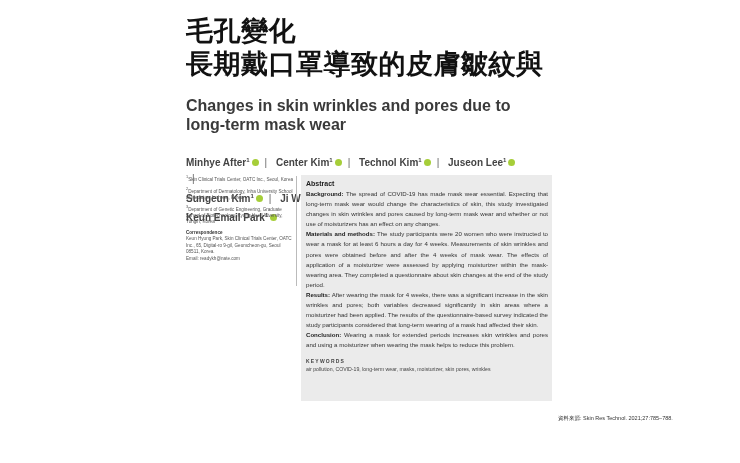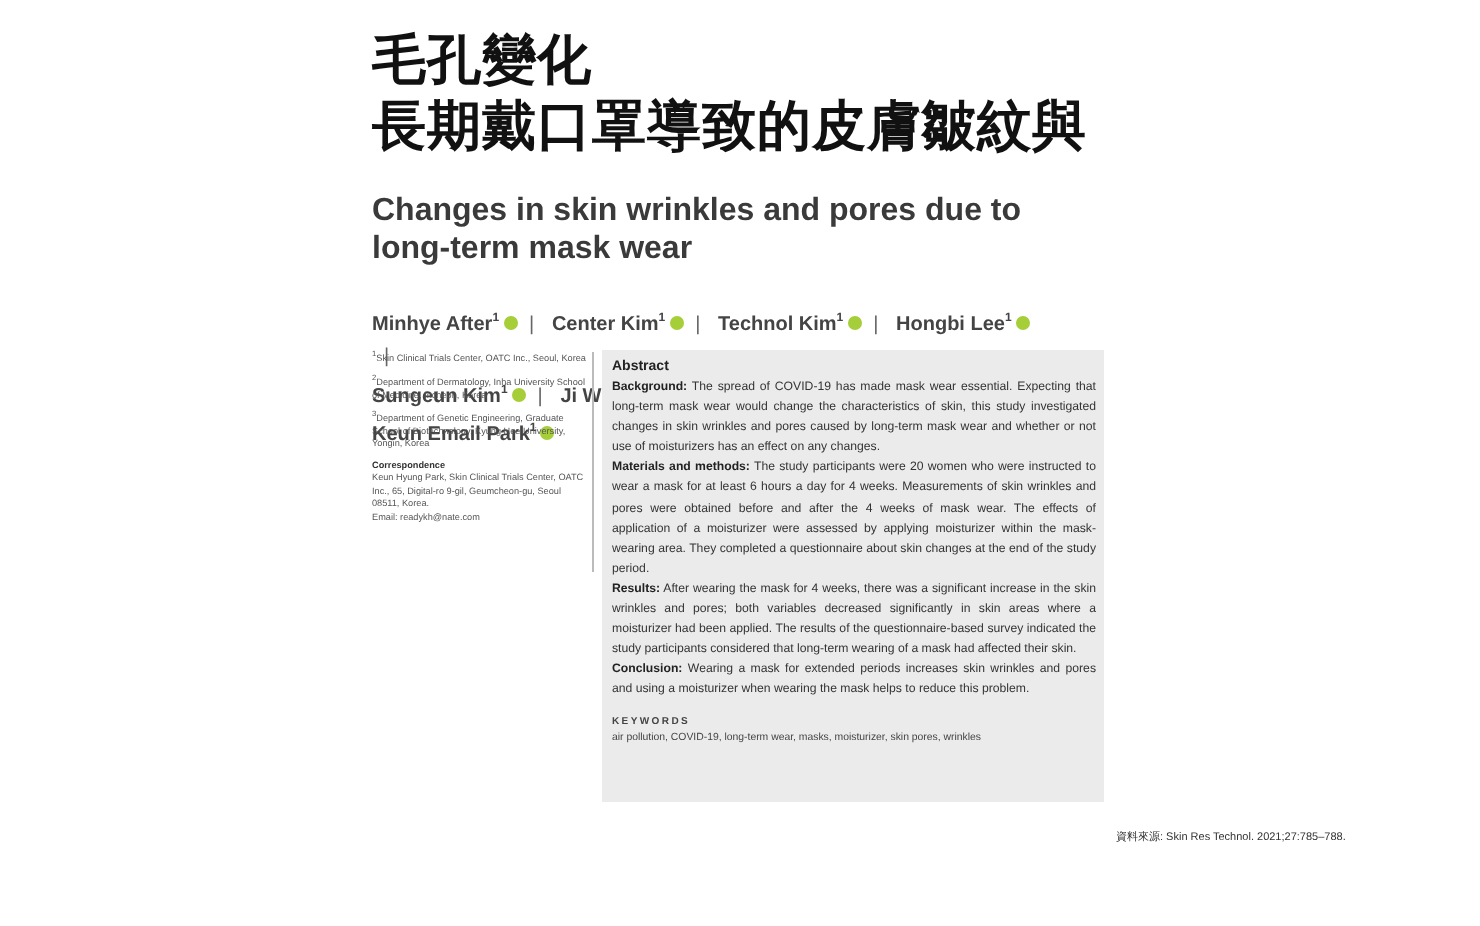--- a/index.html
+++ b/index.html
@@ -59,21 +59,21 @@
   <div>毛孔變化</div>
   <div>長期戴口罩導致的皮膚皺紋與</div>
 </div>
 
 <div class="paper">
   <div class="en-title">Changes in skin wrinkles and pores due to long-term mask wear</div>
   <div class="authors">
     <span class="author"><span>Minhye After</span><sup>1</sup><span class="orcid"></span></span><span class="sep">|</span>
     <span class="author"><span>Center Kim</span><sup>1</sup><span class="orcid"></span></span><span class="sep">|</span>
     <span class="author"><span>Technol Kim</span><sup>1</sup><span class="orcid"></span></span><span class="sep">|</span>
-    <span class="author"><span>Hongbi Lee</span><sup>1</sup><span class="orcid"></span></span><span class="sep">|</span>
+    <span class="author"><span>Juseon Lee</span><sup>1</sup><span class="orcid"></span></span><span class="sep">|</span>
     <br>
     <span class="author"><span>Sungeun Kim</span><sup>1</sup><span class="orcid"></span></span><span class="sep">|</span>
     <span class="author"><span>Ji Won Byun</span><sup>2</sup></span><span class="sep">|</span>
     <span class="author"><span>Jeon Hwang-Bo</span><sup>3</sup></span><span class="sep">|</span>
     <span class="author"><span>Keun Email Park</span><sup>1</sup><span class="orcid"></span></span>
   </div>
 </div>
 
 <div class="affil">
   <p><sup>1</sup><span>Skin Clinical Trials Center, OATC Inc., Seoul, Korea</span></p>

